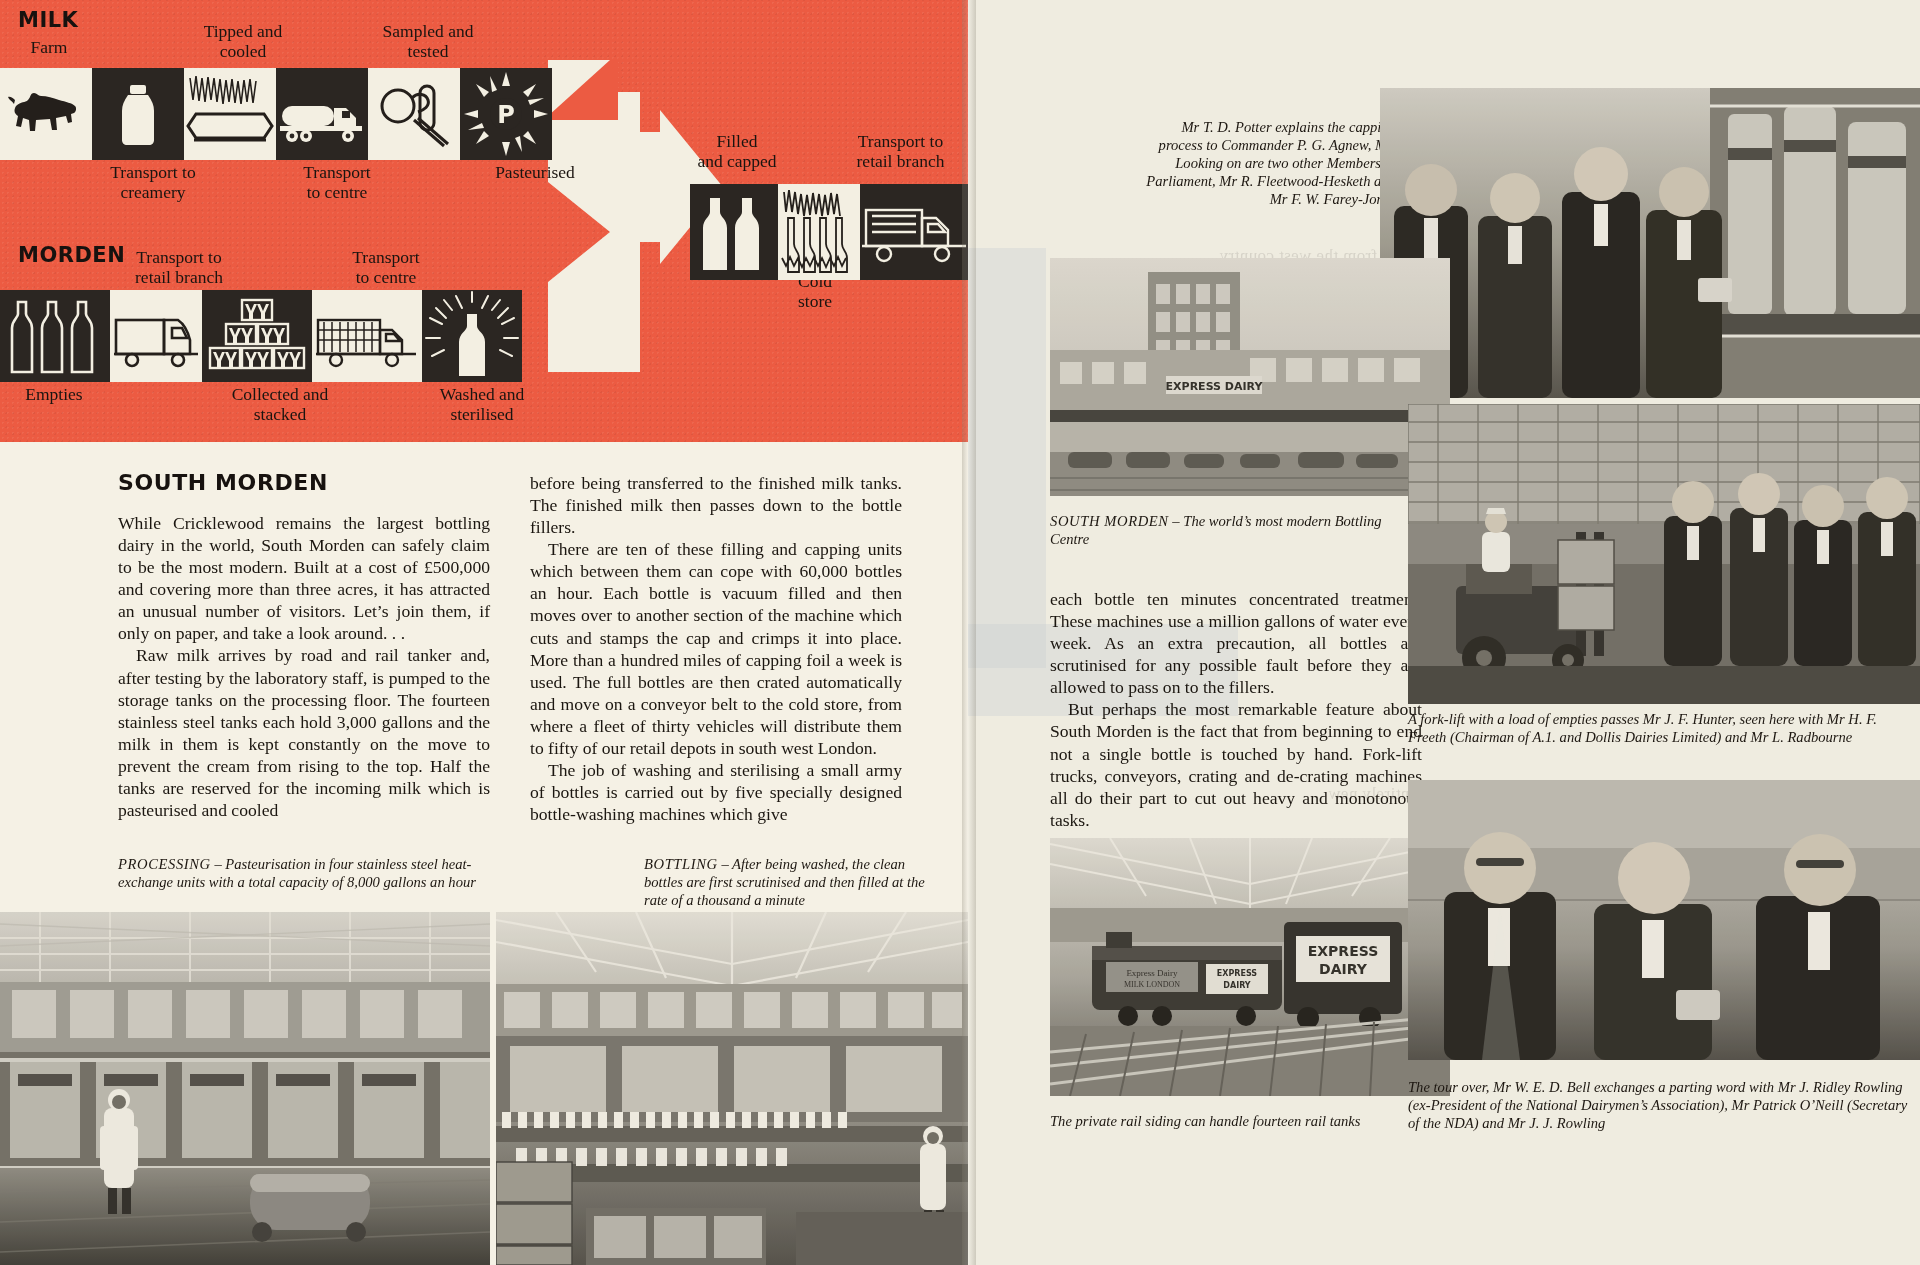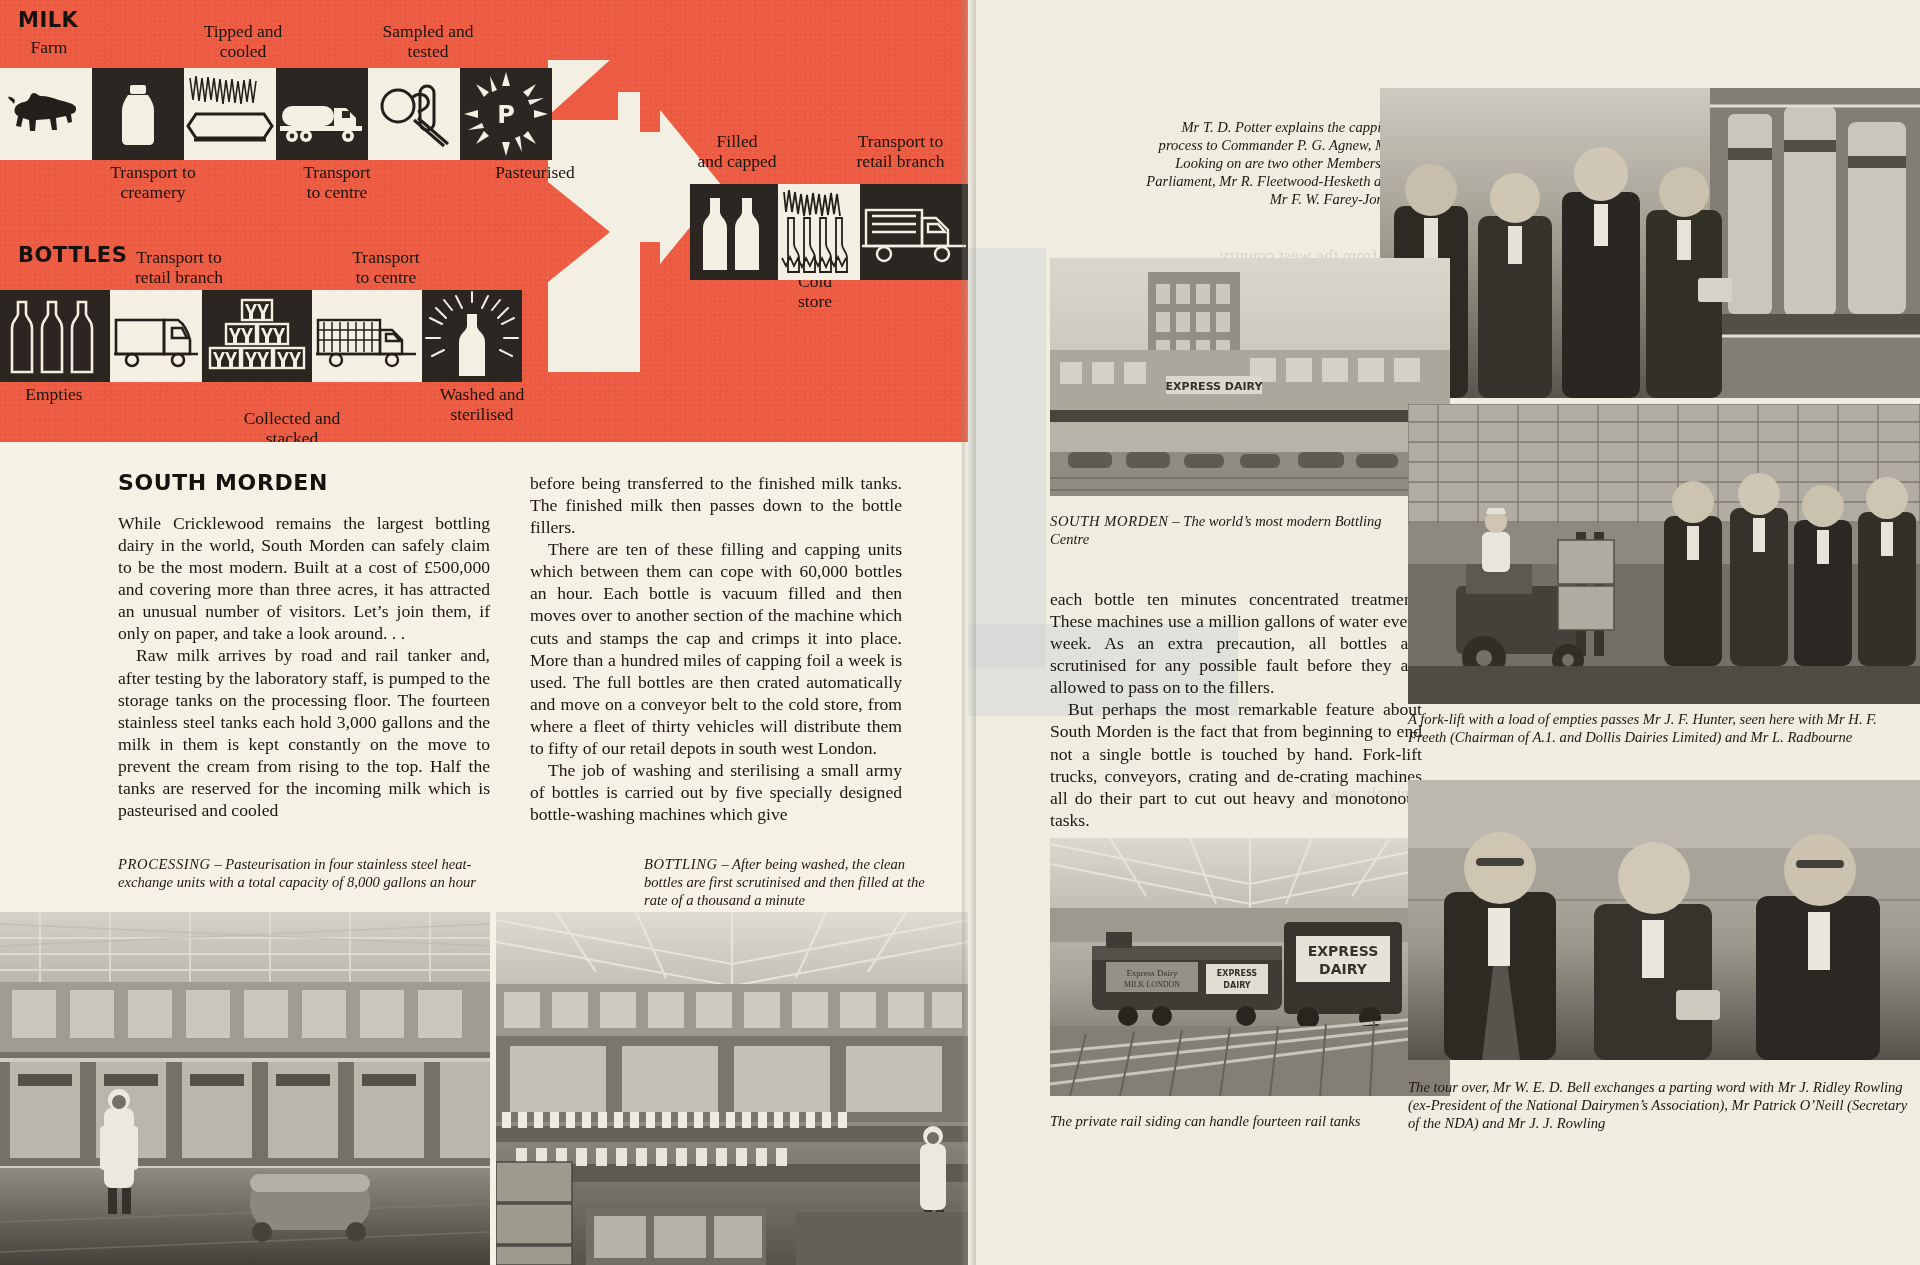--- a/index.html
+++ b/index.html
@@ -70,21 +70,21 @@
       <svg class="arrow" style="left:548px;top:92px;width:250px;height:280px" viewBox="0 0 250 280">
         <path d="M0 0 L92 0 L92 40 L112 40 L112 18 L175 95 L112 172 L112 150 L92 150 L92 280 L0 280 L0 190 L62 140 L0 90 Z" fill="#f3efe2"></path>
       </svg>
 
       <svg class="arrow" style="left:548px;top:60px;width:70px;height:60px" viewBox="0 0 70 60">
         <path d="M0 0 L70 0 L70 60 L0 60 Z" fill="#ec5b42"></path>
         <path d="M0 0 L62 0 L0 56 Z" fill="#f3efe2"></path>
       </svg>
 
       <div class="sect-label" style="left:18px;top:8px;">MILK</div>
-      <div class="sect-label" style="left:18px;top:243px;">BOTTLES</div>
+      <div class="sect-label" style="left:18px;top:243px;">MORDEN</div>
 
       <div class="cap" style="left:0px;top:38px;width:98px;">Farm</div>
       <div class="cap" style="left:178px;top:22px;width:130px;">Tipped and<br>cooled</div>
       <div class="cap" style="left:358px;top:22px;width:140px;">Sampled and<br>tested</div>
       <div class="cap" style="left:88px;top:163px;width:130px;">Transport to<br>creamery</div>
       <div class="cap" style="left:272px;top:163px;width:130px;">Transport<br>to centre</div>
       <div class="cap" style="left:470px;top:163px;width:130px;">Pasteurised</div>
 
       <div class="ic light" style="left:0px;top:68px;width:92px;height:92px;">
         <svg viewBox="0 0 92 92">
@@ -155,21 +155,21 @@
               <path d="M84 30l-14 7-2-5z"></path>
           </g>
           <circle cx="46" cy="46" r="16" fill="#2b2622"></circle>
           <text x="46" y="55" font-family="DejaVu Sans, sans-serif" font-size="24" font-weight="bold" fill="#f3efe2" text-anchor="middle">P</text>
         </svg>
       </div>
 
       <div class="cap" style="left:104px;top:248px;width:150px;">Transport  to<br>retail  branch</div>
       <div class="cap" style="left:316px;top:248px;width:140px;">Transport<br>to  centre</div>
       <div class="cap" style="left:0px;top:385px;width:108px;">Empties</div>
-      <div class="cap" style="left:222px;top:385px;width:140px;margin-top:24px;">Collected and<br>stacked</div>
+      <div class="cap" style="left:210px;top:385px;width:140px;">Collected and<br>stacked</div>
       <div class="cap" style="left:412px;top:385px;width:140px;">Washed and<br>sterilised</div>
 
       <div class="ic dark" style="left:0px;top:290px;width:110px;height:92px;">
         <svg viewBox="0 0 110 92">
             <rect width="110" height="92" fill="#2b2622"></rect>
           <g fill="none" stroke="#f3efe2" stroke-width="2.6">
             <path d="M18 12h8v12c0 4 6 6 6 14v44H12V38c0-8 6-10 6-14z"></path>
             <path d="M48 12h8v12c0 4 6 6 6 14v44H42V38c0-8 6-10 6-14z"></path>
             <path d="M78 12h8v12c0 4 6 6 6 14v44H72V38c0-8 6-10 6-14z"></path>
           </g>

